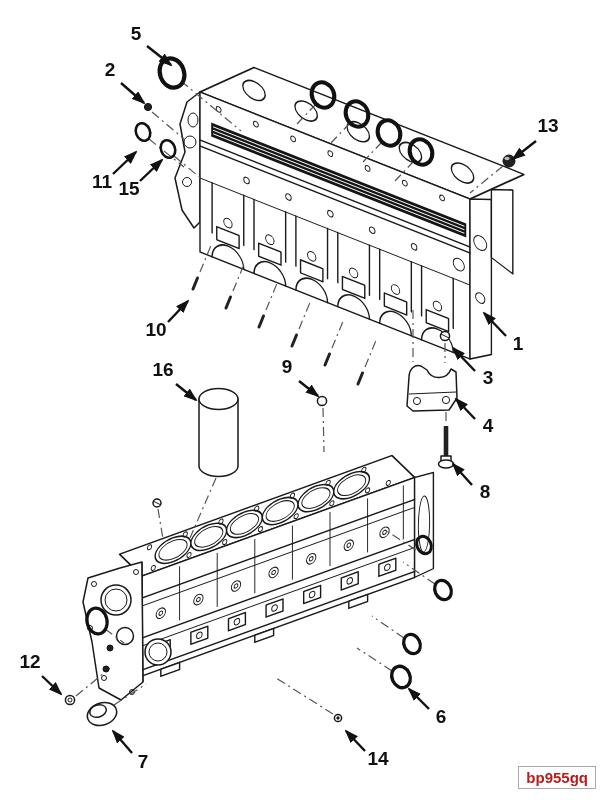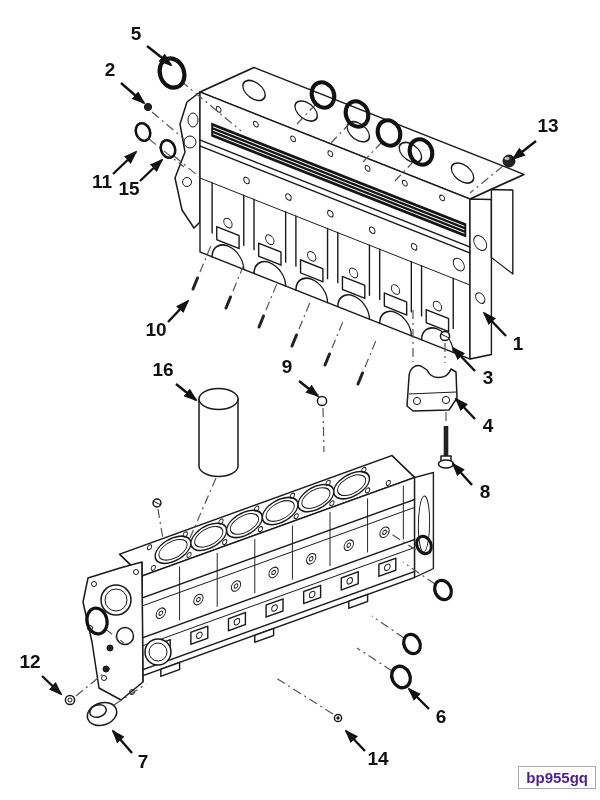--- a/index.html
+++ b/index.html
@@ -8,21 +8,21 @@
   svg{position:absolute;left:0;top:0;}
   .ln{fill:none;stroke:#1a1a1a;stroke-width:1.5;stroke-linejoin:round;stroke-linecap:round;}
   .fw{fill:#ffffff;stroke:#1a1a1a;stroke-width:1.5;stroke-linejoin:round;}
   .thin{fill:none;stroke:#1a1a1a;stroke-width:1;}
   .dash{fill:none;stroke:#555;stroke-width:1.2;stroke-dasharray:9 4 2 4;}
   .oring{fill:none;stroke:#111;}
   .dark{fill:#222;stroke:#111;stroke-width:1;}
   .callout-text{font:bold 19px "Liberation Sans",sans-serif;fill:#111;}
   .callout-line{stroke:#111;stroke-width:2.4;}
   #code-badge{position:absolute;top:766px;right:4px;background:#fff;border:1px solid #a9a9a9;
-      padding:2px 7px;font:bold 15px "Liberation Sans",sans-serif;color:#4c1d95;}
+      padding:2px 7px;font:bold 15px "Liberation Sans",sans-serif;color:#b91c1c;}
 </style>
 </head>
 <body>
 
 <svg width="600" height="800" viewBox="0 0 600 800">
   <defs>
     <marker id="arr" markerWidth="14" markerHeight="10" refX="12" refY="5" orient="auto" markerUnits="userSpaceOnUse">
       <path d="M0,0 L14,5 L0,10 Z" fill="#111"></path>
     </marker>
   </defs>

